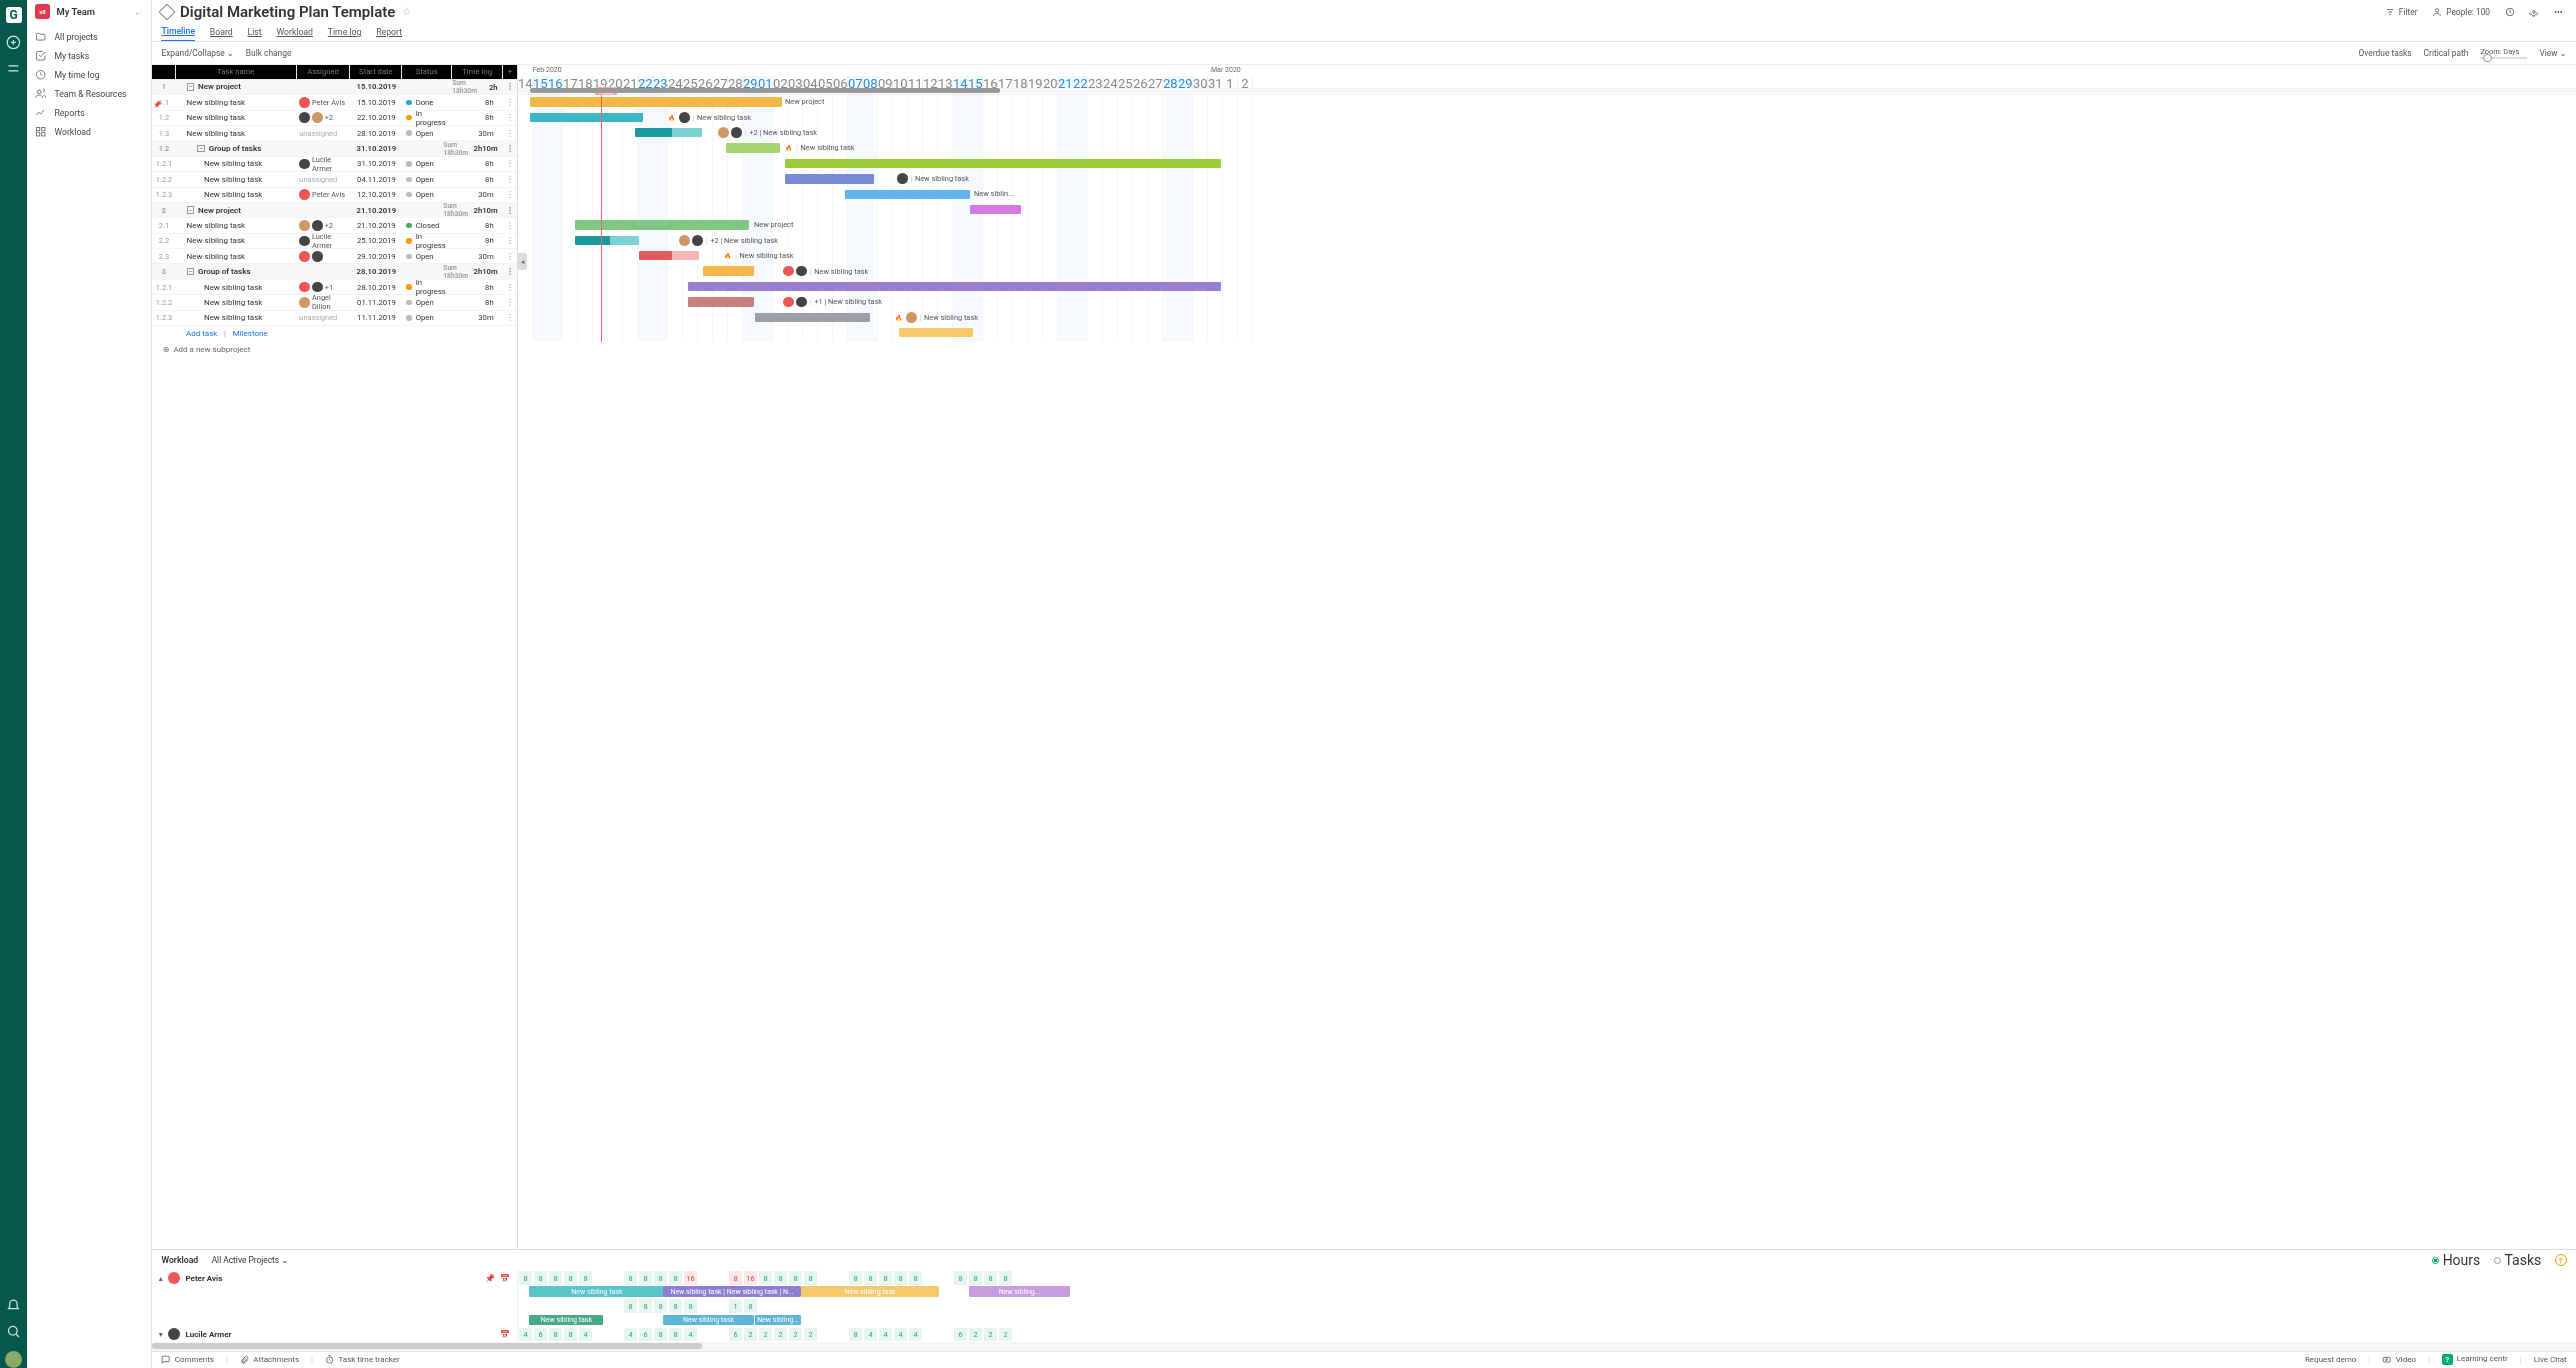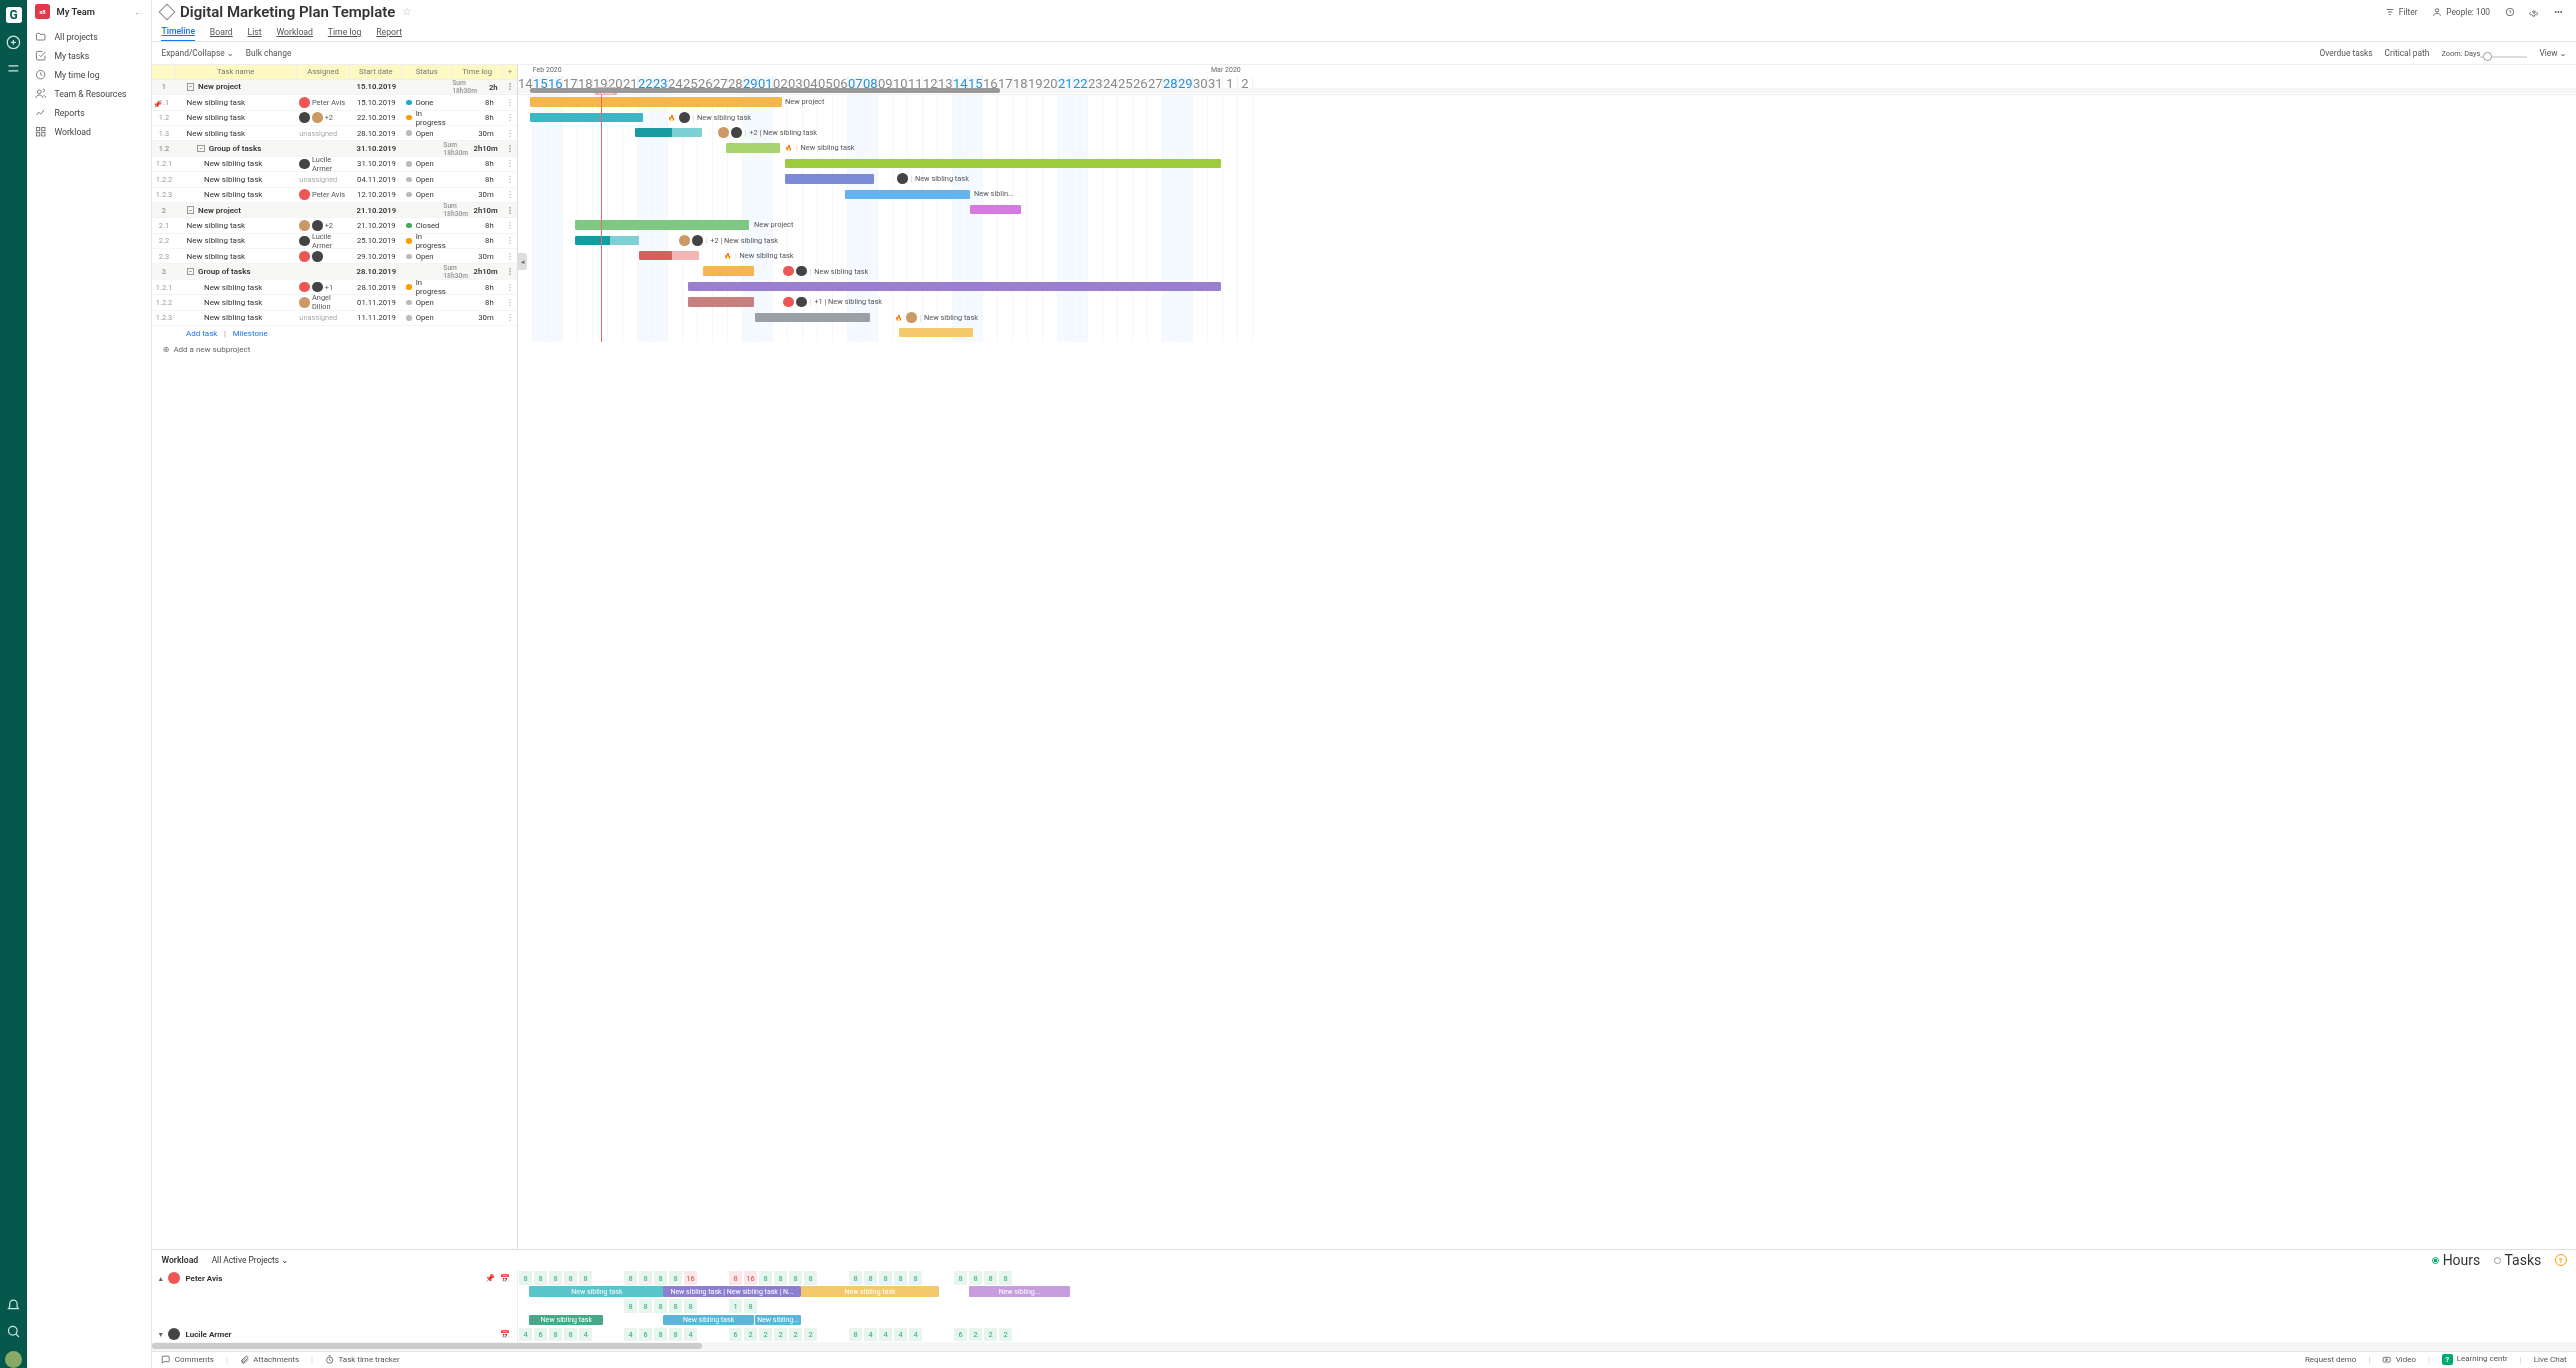--- a/index.html
+++ b/index.html
@@ -35,32 +35,32 @@
 .tb-btn svg { width:10px; height:10px; }
 
 .tabs { height:19px; border-bottom:0.7px solid #e5e5e5; display:flex; align-items:flex-end; padding:0 9.4px; gap:14.8px; }
 .tab { padding-bottom:4px; font-size:8.7px; color:#555; cursor:pointer;text-decoration:underline; }
 .tab.active { color:#1a73e8; border-bottom:1.3px solid #1a73e8; font-weight:500; }
 
 .toolbar { height:23px; display:flex; align-items:center; padding:0 9.4px; gap:12px; font-size:8.4px; color:#555; border-bottom:0.7px solid #eee; }
 .toolbar .grow { flex:1; }
 .link { cursor:pointer; }
 .link.blue { color:#1a73e8; }
-.zoom { display:flex; align-items:flex-end; font-size:7.4px; }
+.zoom { display:flex; flex-direction:column; align-items:flex-start; font-size:7.4px; }
 .zoom .slider { width:47px; height:2px; background:#ddd; position:relative; margin-top:1.3px; }
 .zoom .slider::before { content:""; width:6.7px; height:6.7px; background:#fff; border:1.3px solid #999; border-radius:50%; position:absolute; left:2.7px; top:-3.4px; }
 
 
 .panes { flex:1; display:flex; min-height:0; position:relative; }
 .left-pane { width:366px; display:flex; flex-direction:column; border-right:0.7px solid #ddd; overflow:hidden; }
 .right-pane { flex:1; overflow:hidden; position:relative; }
 .collapse-handle { position:absolute; left:366px; top:188px; width:9.4px; height:17.4px; background:#ddd; border-radius:0 2.7px 2.7px 0; display:flex; align-items:center; justify-content:center; color:#666; font-size:6.7px; z-index:5; }
 
 
-.grid-head { height:14.8px; display:flex; font-size:7.7px; color:#777; border-bottom:0.7px solid #eee; background:#fef9c3; }
+.grid-head { height:14.8px; display:flex; font-size:7.7px; color:#777; border-bottom:0.7px solid #eee; background:#000000; }
 .col-idx { width:24px; border-right:0.7px solid #eee; }
 .col-name { width:121px; border-right:0.7px solid #eee; display:flex; align-items:center; justify-content:center; }
 .col-asg { width:54px; border-right:0.7px solid #eee; display:flex; align-items:center; justify-content:center; }
 .col-date { width:52px; border-right:0.7px solid #eee; display:flex; align-items:center; justify-content:center; }
 .col-stat { width:50px; border-right:0.7px solid #eee; display:flex; align-items:center; justify-content:center; }
 .col-log { width:51px; border-right:0.7px solid #eee; display:flex; align-items:center; justify-content:center; }
 .col-add { width:14px; display:flex; align-items:center; justify-content:center; color:#888; }
 
 
 .grid-body { flex:1; overflow:auto; }

